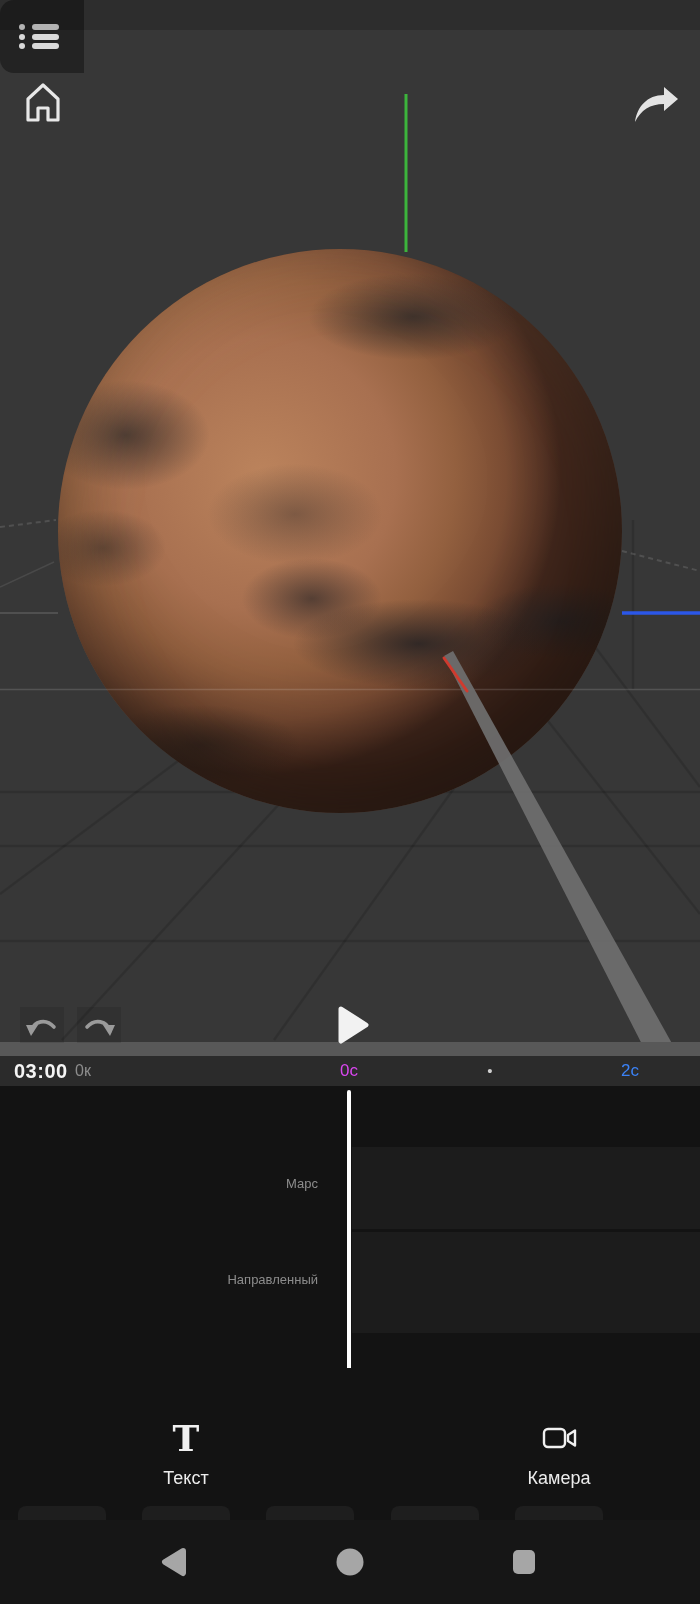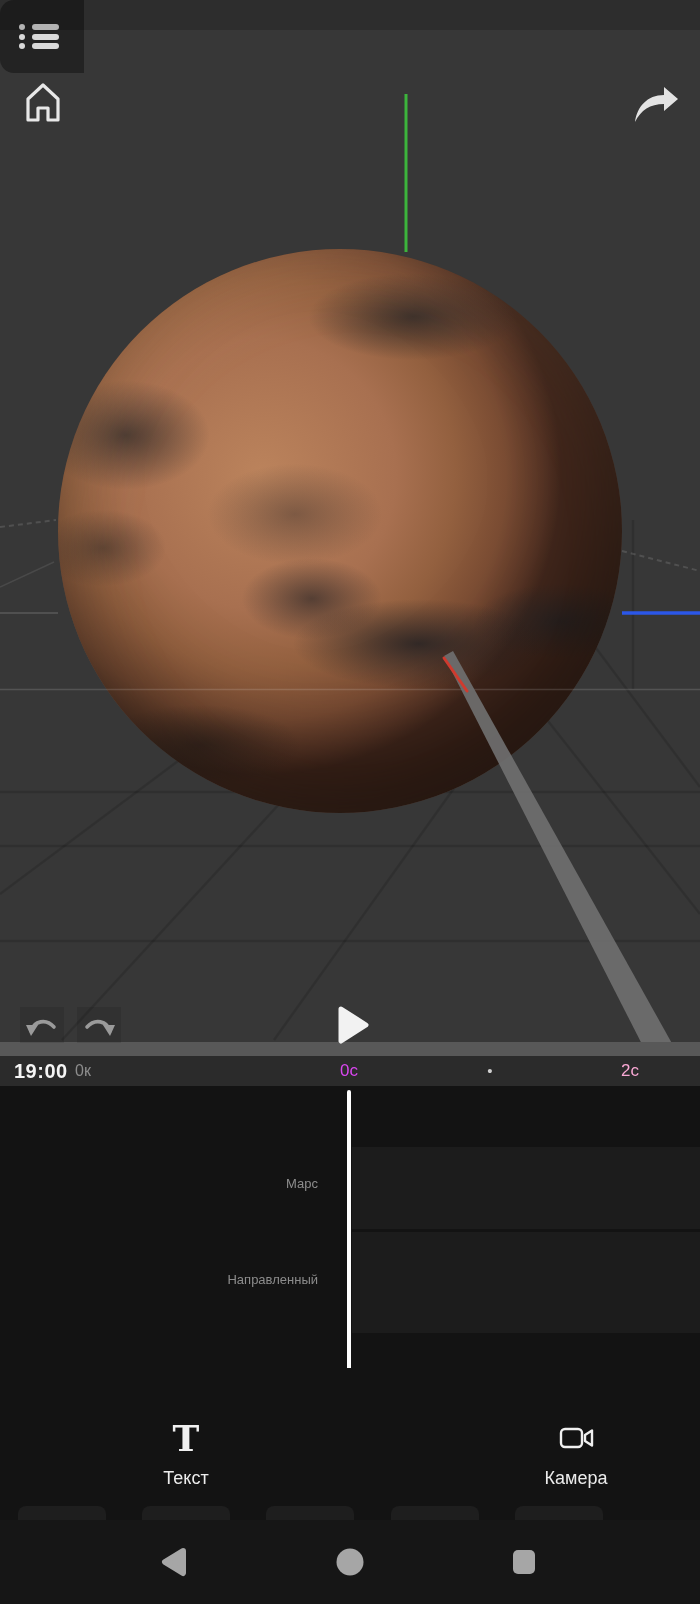--- a/index.html
+++ b/index.html
@@ -42,21 +42,21 @@
   #undo-btn{left:20px;top:1007px;}
   #redo-btn{left:77px;top:1007px;}
   #play-btn{position:absolute;left:330px;top:1002px;width:44px;height:46px;}
   
   #ruler{position:absolute;left:0;top:1056px;width:700px;height:30px;background:#2b2b2b;}
   #ruler .t{position:absolute;top:0;height:30px;line-height:30px;}
   #time-current{left:14px;color:#f5f5f5;font-size:20px;font-weight:bold;letter-spacing:.5px;}
   #frame-label{left:75px;color:#8d8d8d;font-size:16px;}
   #tick-0{left:349px;transform:translateX(-50%);color:#d946ef;font-size:17px;}
   #tick-dot{left:490px;transform:translateX(-50%);color:#cfcfcf;font-size:15px;}
-  #tick-2{left:630px;transform:translateX(-50%);color:#f9a8d4;font-size:17px;text-align:right;}
+  #tick-2{left:630px;transform:translateX(-50%);color:#3b82f6;font-size:17px;text-align:right;}
   
   #tracks{position:absolute;left:0;top:1086px;width:700px;height:282px;background:#131313;}
   .clip{position:absolute;left:352px;width:348px;background:#1c1c1c;}
   #clip-0{top:61px;height:82px;}
   #clip-1{top:146px;height:101px;}
   .track-label{position:absolute;right:382px;color:#8c8c8c;font-size:13px;white-space:nowrap;}
   #track-label-0{top:90px;}
   #track-label-1{top:186px;}
   #playhead{position:absolute;left:347px;top:1090px;width:4px;height:305px;background:#ffffff;border-radius:2px;}
   
@@ -150,21 +150,21 @@
       </svg>
     </div>
     <div id="play-btn" class="icon-btn">
       <svg width="34" height="40" viewBox="0 0 34 40">
         <polygon points="6,4 31,20 6,36" fill="#f2f2f2" stroke="#f2f2f2" stroke-width="5" stroke-linejoin="round"></polygon>
       </svg>
     </div>
   </div>
 
   <div id="ruler">
-    <div id="time-current" class="t">19:00</div>
+    <div id="time-current" class="t">03:00</div>
     <div id="frame-label" class="t">0к</div>
     <div id="tick-0" class="t">0с</div>
     <div id="tick-dot" class="t">•</div>
     <div id="tick-2" class="t">2с</div>
   </div>
 
   <div id="tracks">
     <div id="clip-0" class="clip"></div>
     <div id="clip-1" class="clip"></div>
     <div id="track-label-0" class="track-label">Марс</div>
@@ -177,21 +177,21 @@
 
     <div class="tool-item" style="left:142px;">
       <svg width="36" height="40" viewBox="0 0 36 40">
         <text x="18" y="33" text-anchor="middle" font-family="DejaVu Serif, serif" font-weight="bold" font-size="36" fill="#f0f0f0">T</text>
       </svg>
       <div class="lbl">Текст</div>
     </div>
 
 
 
-    <div class="tool-item" style="left:532px;text-align:center;">
+    <div class="tool-item" style="left:515px;text-align:center;">
       <svg width="36" height="40" viewBox="0 0 36 40">
         <rect x="3" y="11" width="21" height="18" rx="4" fill="none" stroke="#f0f0f0" stroke-width="2.4"></rect>
         <path d="M27 17 l7 -4.5 v15 l-7 -4.5 z" fill="none" stroke="#f0f0f0" stroke-width="2.4" stroke-linejoin="round"></path>
       </svg>
       <div class="lbl">Камера</div>
     </div>
 
     <div class="tray" style="left:18px;"></div>
     <div class="tray" style="left:142px;"></div>
     <div class="tray" style="left:266px;"></div>

